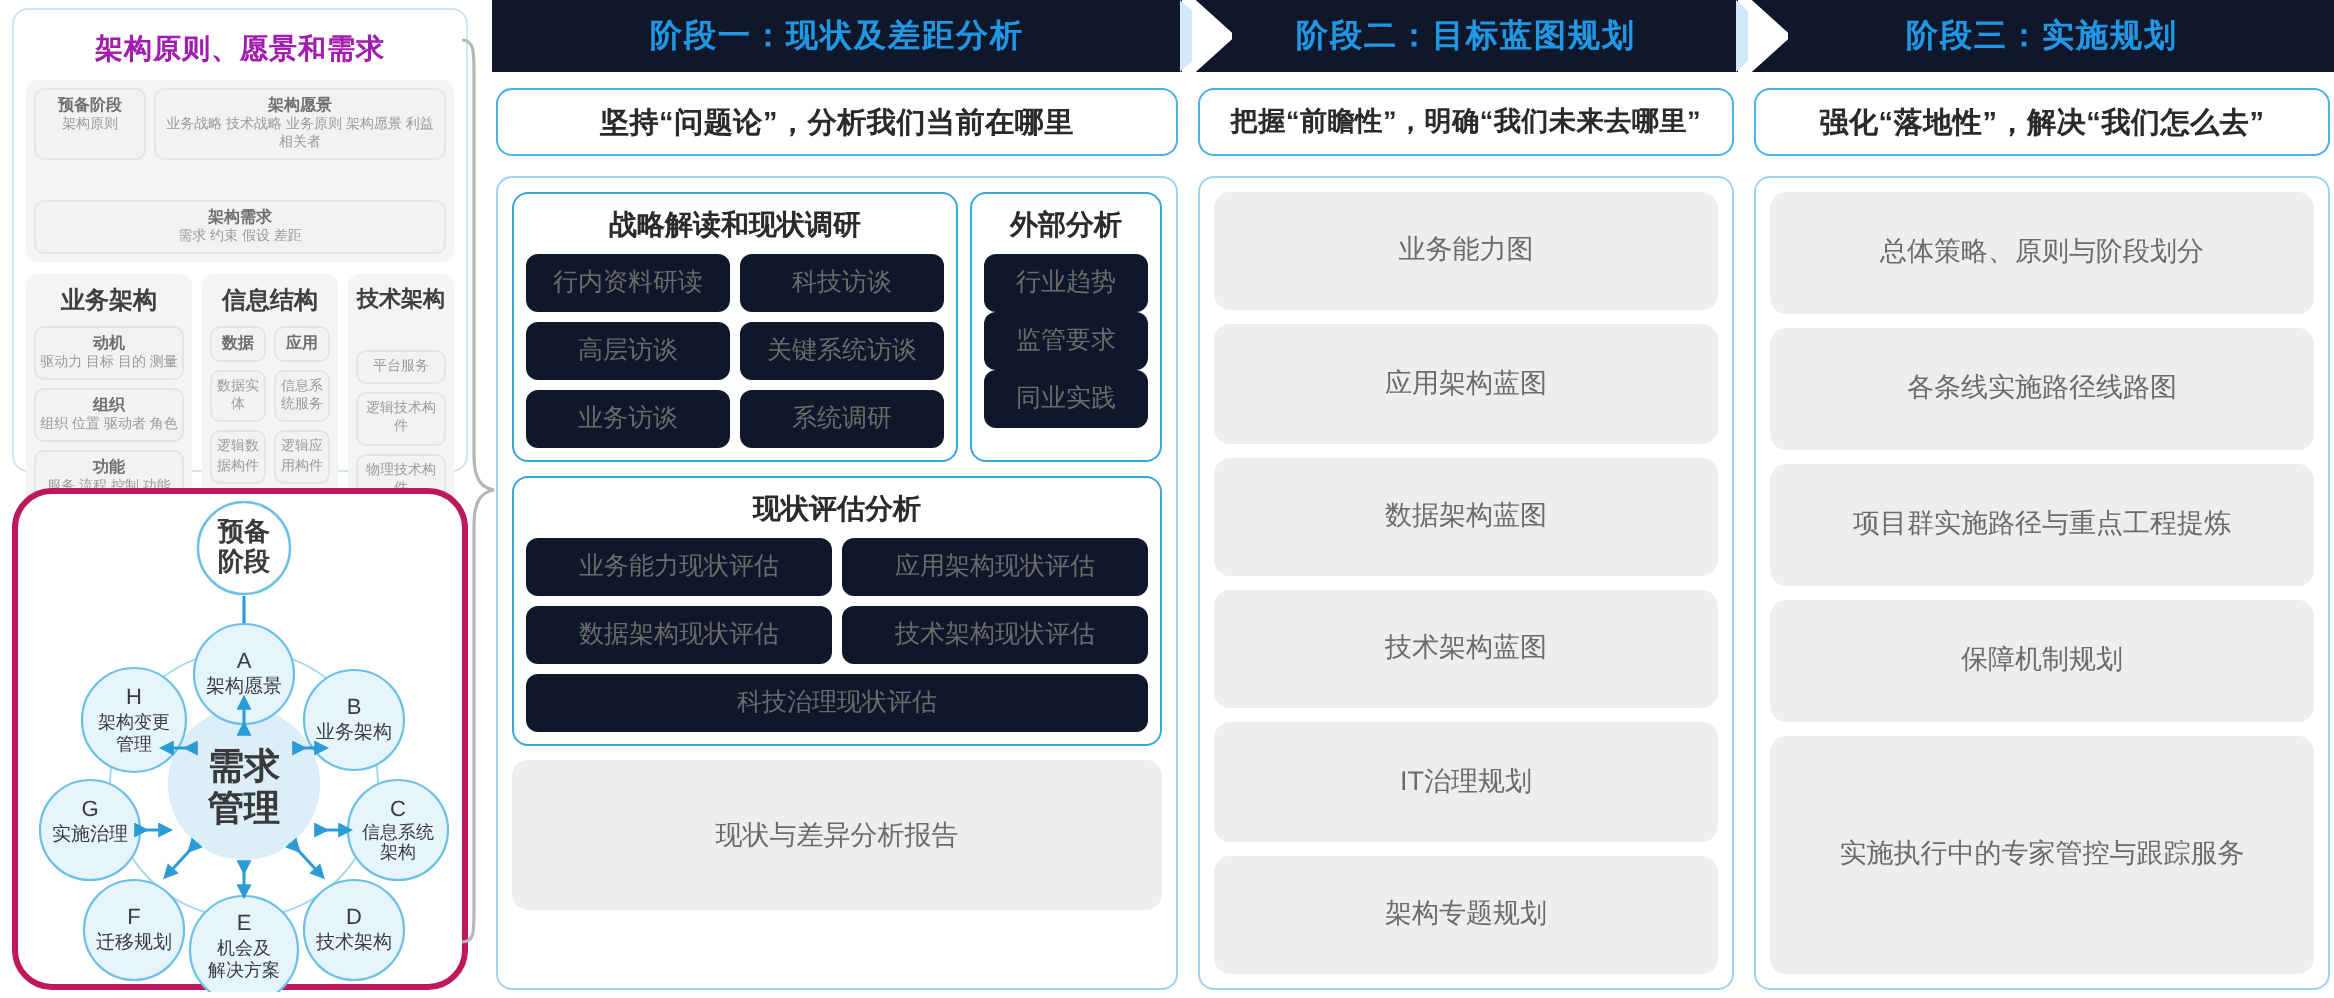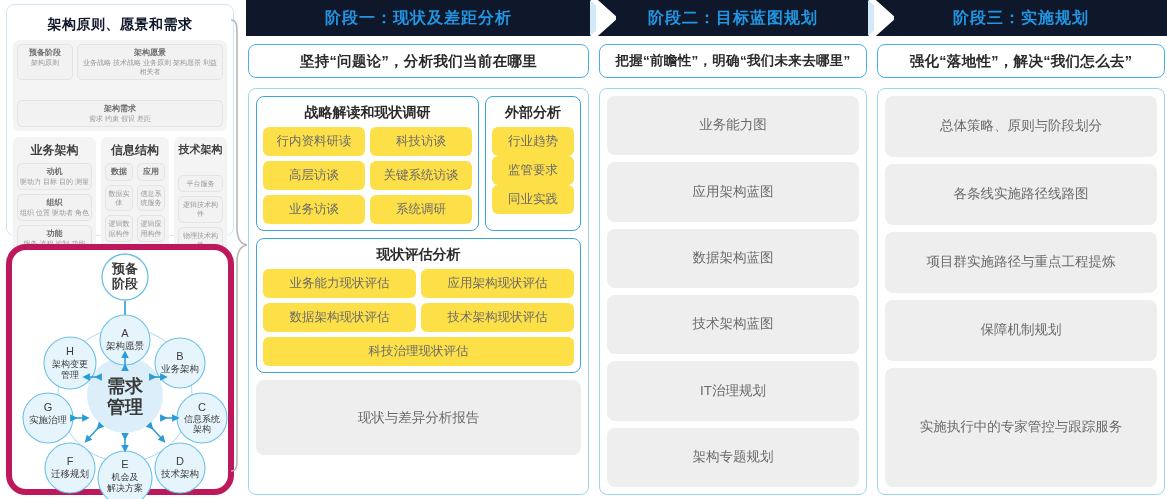--- a/index.html
+++ b/index.html
@@ -28,21 +28,21 @@
     width: 228px; height: 232px;
     border: 1px solid #cfe6f5;
     border-radius: 8px;
     background: #ffffff;
     padding: 6px;
   }
   .togaf-title {
     text-align: center;
     font-size: 14px;
     font-weight: bold;
-    color: #0f172a;
+    color: #a21caf;
     letter-spacing: 0.5px;
     padding: 5px 0 6px 0;
   }
   .sect { background:#f4f4f4; border-radius:6px; padding:4px; }
   .row-flex { display: flex; gap: 4px; }
   .tb-cell {
     background: #f2f2f2;
     border: 1px solid #e4e4e4;
     border-radius: 5px;
     text-align: center;
@@ -73,21 +73,21 @@
     font-size: 12px; font-weight:bold; color:#3f3f3f;
     display:flex; align-items:center; justify-content:center;
     line-height:1.15; width: 40px; text-align:center;
   }
 
   
   .adm-card {
     position: absolute;
     left: 0; top: 240px;
     width: 228px; height: 251px;
-    border: 6px solid #be185d;
+    border: 3px solid #be185d;
     border-radius: 20px;
     background: #ffffff;
   }
   .adm-card svg { display:block; }
 
   
   .brace { position:absolute; left: 228px; top: 18px; }
 
   
   .phases {
@@ -147,21 +147,21 @@
     border: 1px solid #3aa5de;
     border-radius: 8px;
     background: #ffffff;
     padding: 5px 6px 6px 6px;
   }
   .grp-title {
     text-align:center; font-size: 14px; font-weight: bold;
     color: #2b2b2b; padding: 2px 0 5px 0;
   }
   .pill {
-    background: #fde047;
+    background: #0f172a;
     border-radius: 6px;
     color: #6b6b6b;
     font-size: 13px;
     display:flex; align-items:center; justify-content:center;
     text-align:center;
     padding: 7px 4px;
     line-height: 1.2;
   }
   .pill-sm { font-size: 12.5px; }
   .pgrid2 { display:grid; grid-template-columns: 1fr 1fr; gap: 5px; }

